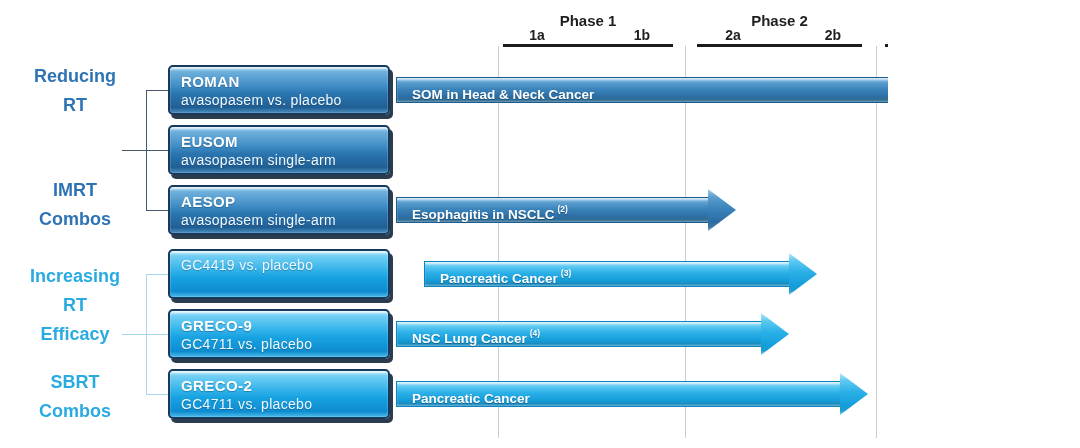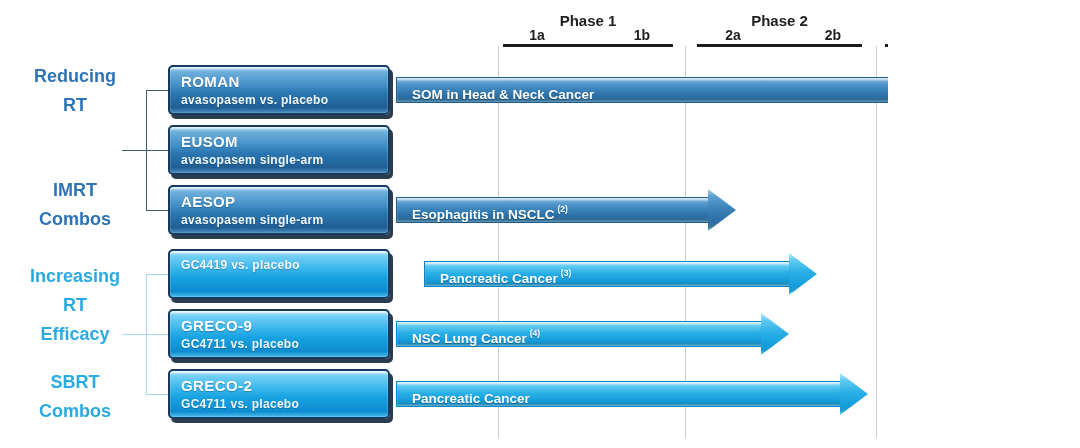--- a/index.html
+++ b/index.html
@@ -38,21 +38,21 @@
 
   .tbox{position:absolute;left:168px;width:222px;height:50px;box-sizing:border-box;
     border:2px solid #173a5c;border-radius:5px;padding:5px 0 0 11px;
     box-shadow:3px 4px 0 #2b3c4e,
                inset 0 2px 1px rgba(255,255,255,.45),
                inset 0 0 0 1px rgba(255,255,255,.12);}
   .row.dark .tbox{background:linear-gradient(180deg,#cfe8f7 0%,#6fb0dc 10%,#3f8cc4 42%,#2a75b0 58%,#205f94 88%,#4b8fc0 100%);}
   .row.light .tbox{background:linear-gradient(180deg,#d6f1fc 0%,#74d0f4 10%,#32b2e9 42%,#17a2e1 58%,#0e8ccf 88%,#4cbcea 100%);}
   .tbox-title{font-size:15px;line-height:19px;font-weight:bold;color:#ffffff;letter-spacing:.4px;
     text-shadow:0 1px 1px rgba(0,40,70,.35);}
-  .tbox-sub{font-size:12px;line-height:18px;font-weight:bold;color:#f2f9ff;letter-spacing:.3px;
+  .tbox-sub{font-size:14px;line-height:18px;font-weight:normal;color:#f2f9ff;letter-spacing:.3px;
     text-shadow:0 1px 1px rgba(0,40,70,.3);}
 
   .arrow{position:absolute;left:396px;top:4px;height:42px;}
   .arrow-body{position:absolute;left:0;right:27px;top:8px;bottom:8px;
     border:1px solid #1d5c8f;border-right:none;
     box-shadow:inset 0 2px 2px rgba(255,255,255,.55),inset 0 -3px 3px rgba(0,30,60,.18);}
   .arrow-head{position:absolute;right:0;top:0;bottom:0;width:28px;
     clip-path:polygon(0 0,100% 50%,0 100%);}
   .row.dark .arrow-body,.row.dark .arrow-head{
     background:linear-gradient(180deg,#a9d2ea 0%,#5d9fd0 18%,#3c85bc 45%,#2b6da4 78%,#39799c 90%,#7fb3d6 100%);}

